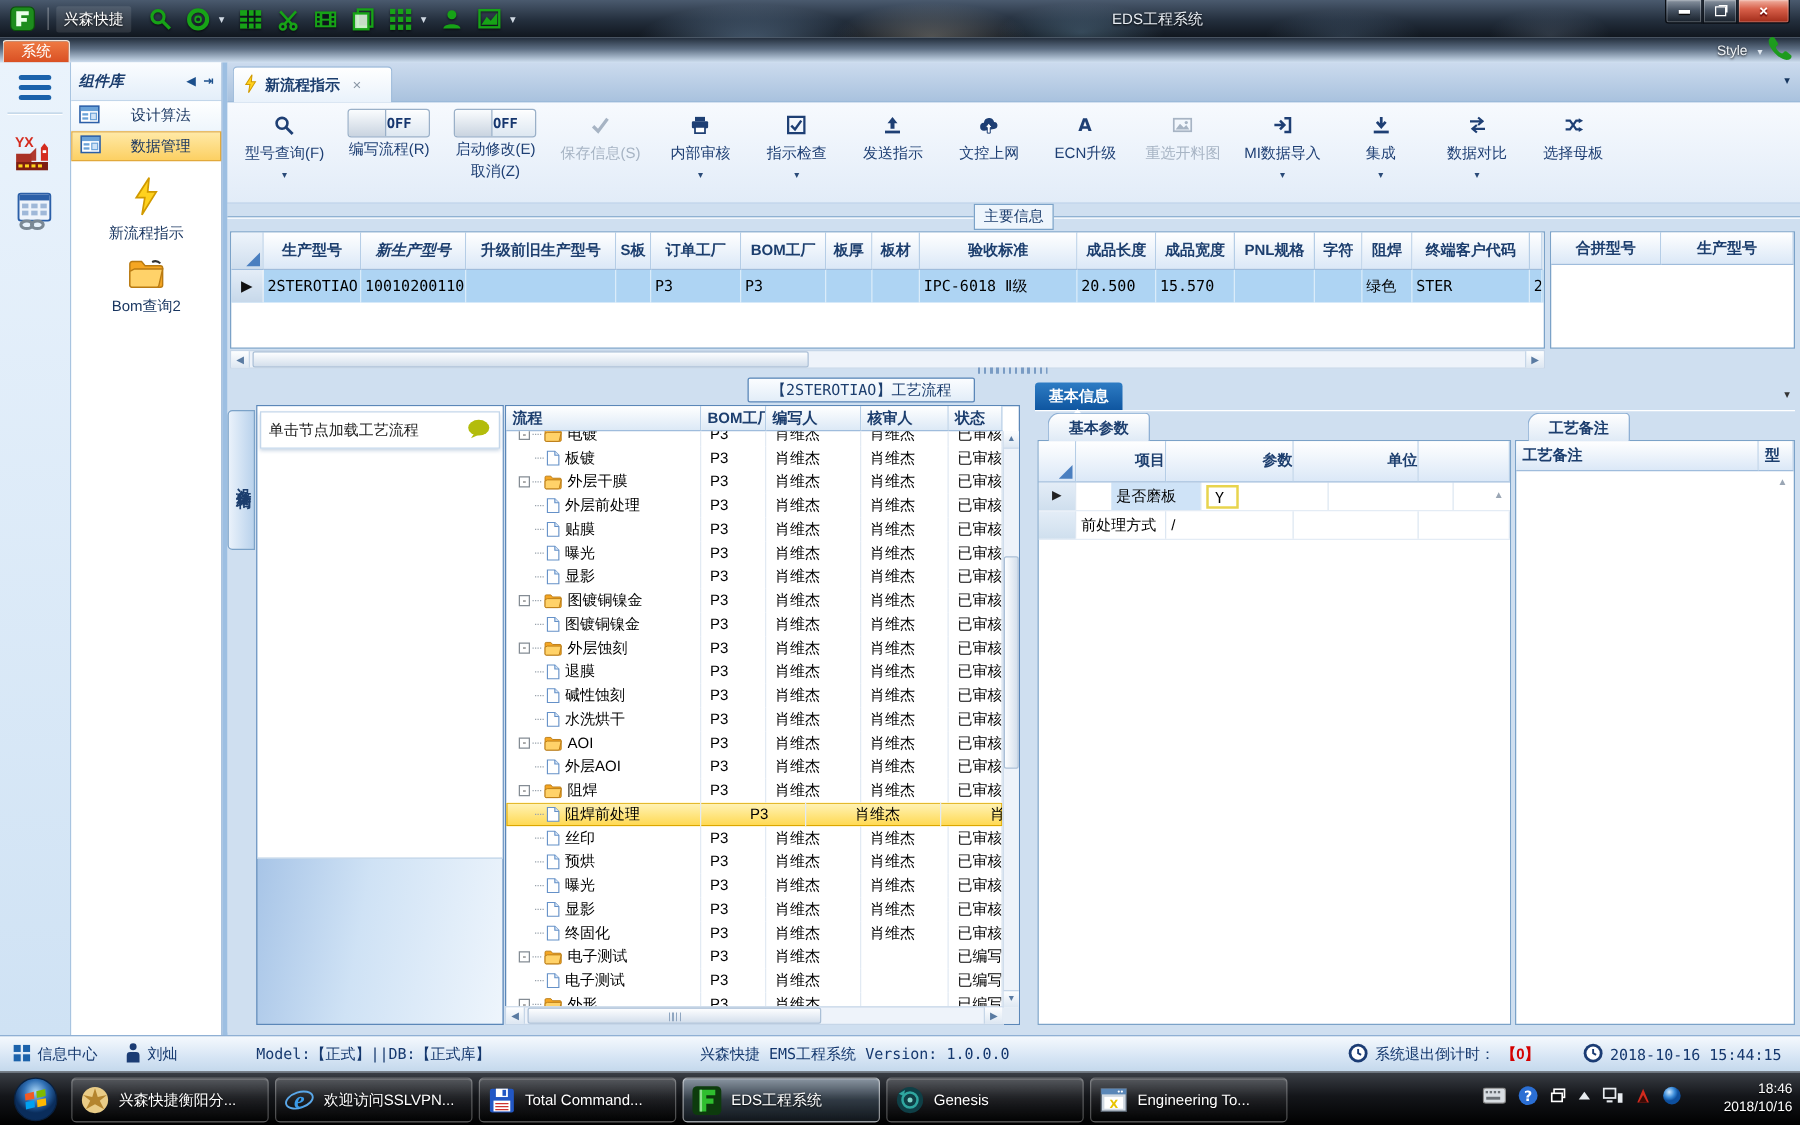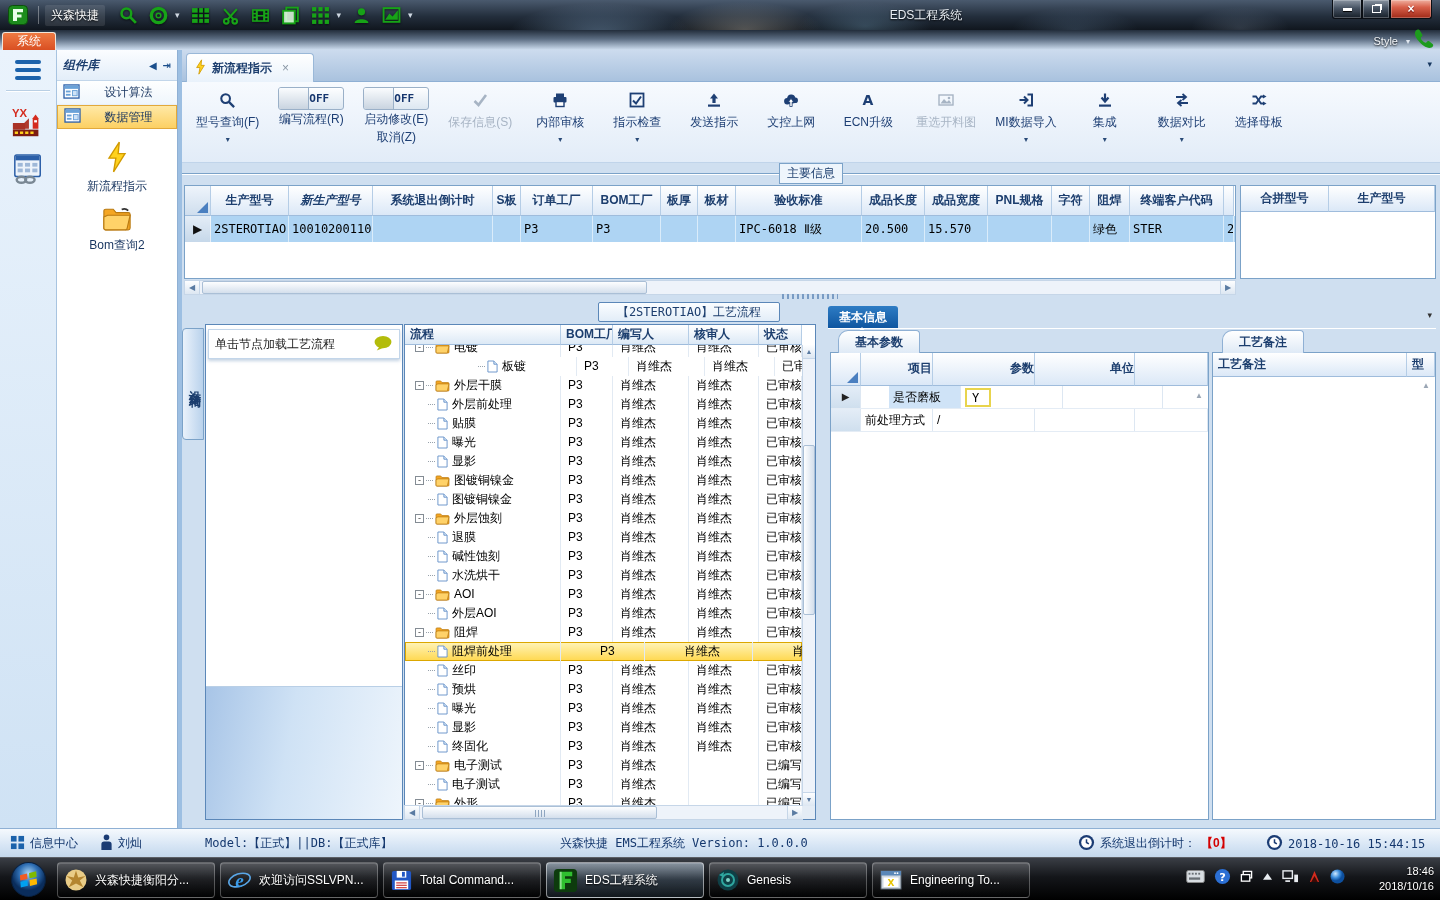--- a/index.html
+++ b/index.html
@@ -544,21 +544,21 @@
   <div class="tablezone">
     <div class="tz-line"></div>
     <div class="tz-title">主要信息</div>
     <div class="mtable">
       <div id="mt-header">
           <div class="mhc sel" style="width: 26px;">
             <span class="cornertri"></span>
           </div>
           <div class="mhc" style="width: 78px;">生产型号</div>
           <div class="mhc" style="width: 84px; font-style: italic;">新生产型号</div>
-          <div class="mhc" style="width: 120px;">系统退出倒计时</div>
+          <div class="mhc" style="width: 120px;">升级前旧生产型号</div>
           <div class="mhc" style="width: 28px;">S板</div>
           <div class="mhc" style="width: 72px;">订单工厂</div>
           <div class="mhc" style="width: 68px;">BOM工厂</div>
           <div class="mhc" style="width: 37px;">板厚</div>
           <div class="mhc" style="width: 38px;">板材</div>
           <div class="mhc" style="width: 126px;">验收标准</div>
           <div class="mhc" style="width: 63px;">成品长度</div>
           <div class="mhc" style="width: 63px;">成品宽度</div>
           <div class="mhc" style="width: 64px;">PNL规格</div>
           <div class="mhc" style="width: 38px;">字符</div>
@@ -638,21 +638,21 @@
                   </svg>
                 </span>
                 <span class="tlabel">电镀</span>
               </div>
               <div class="tc" style="width: 52px;">P3</div>
               <div class="tc" style="width: 76px;">肖维杰</div>
               <div class="tc" style="width: 70px;">肖维杰</div>
               <div class="tc" style="width: 43px;">已审核</div>
             </div>
             <div class="trow">
-              <div class="tc t0" style="width: 172px; justify-content: center;">
+              <div class="tc t0" style="width: 156px;">
                 <span class="find"></span>
                 <span class="stub"></span>
                 <span class="tico">
                   <svg viewBox="0 0 12 14" width="11" height="13">
                     <path d="M1 1 h6.5 L11 4.5 V13 H1 Z" fill="#fff" stroke="#6591c8" stroke-width="1"></path>
                     <path d="M7.5 1 V4.5 H11" fill="#dce9f8" stroke="#6591c8" stroke-width="1"></path>
                   </svg>
                 </span>
                 <span class="tlabel">板镀</span>
               </div>

